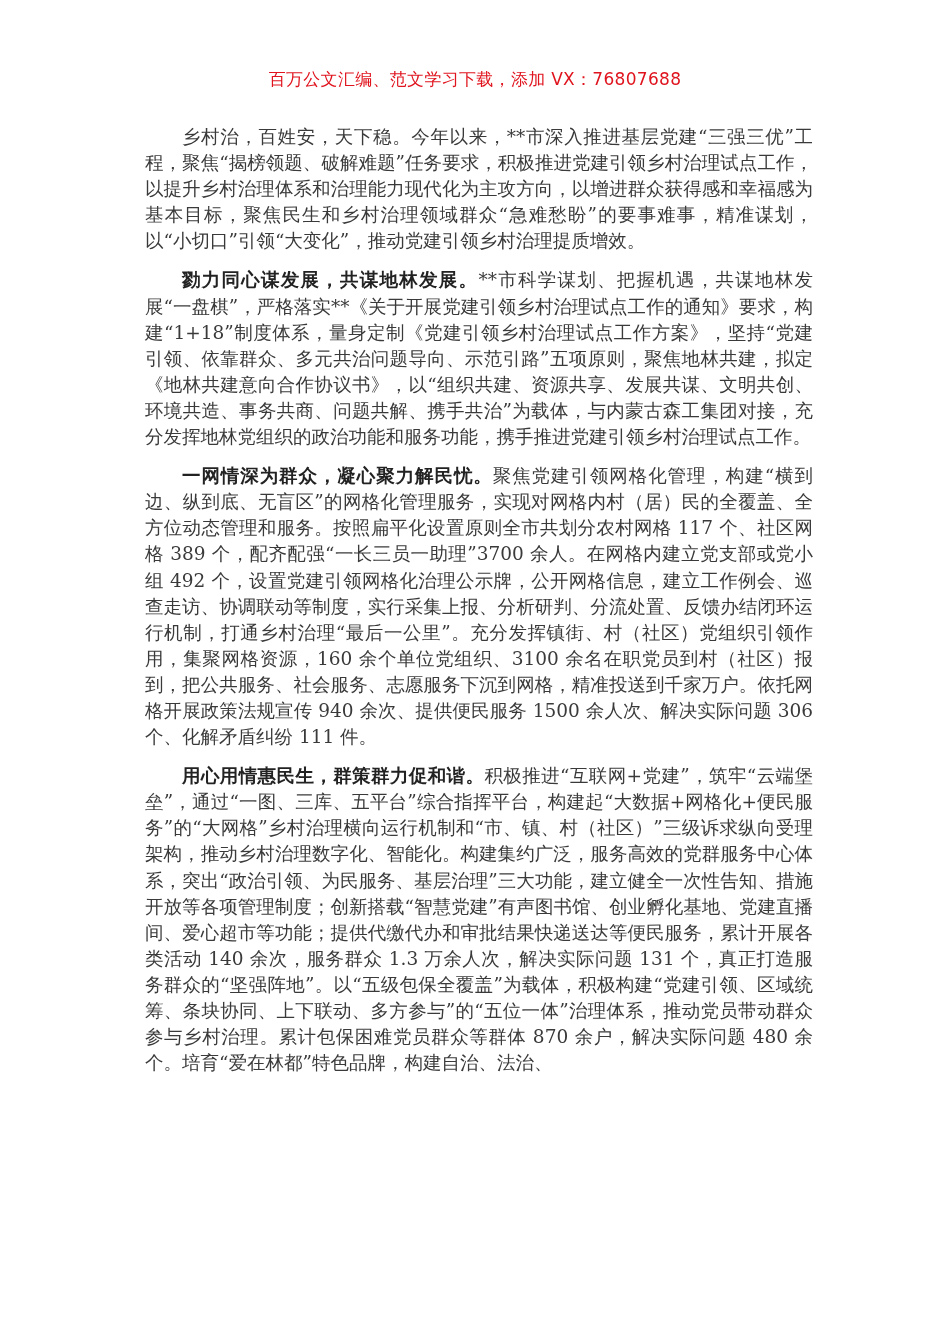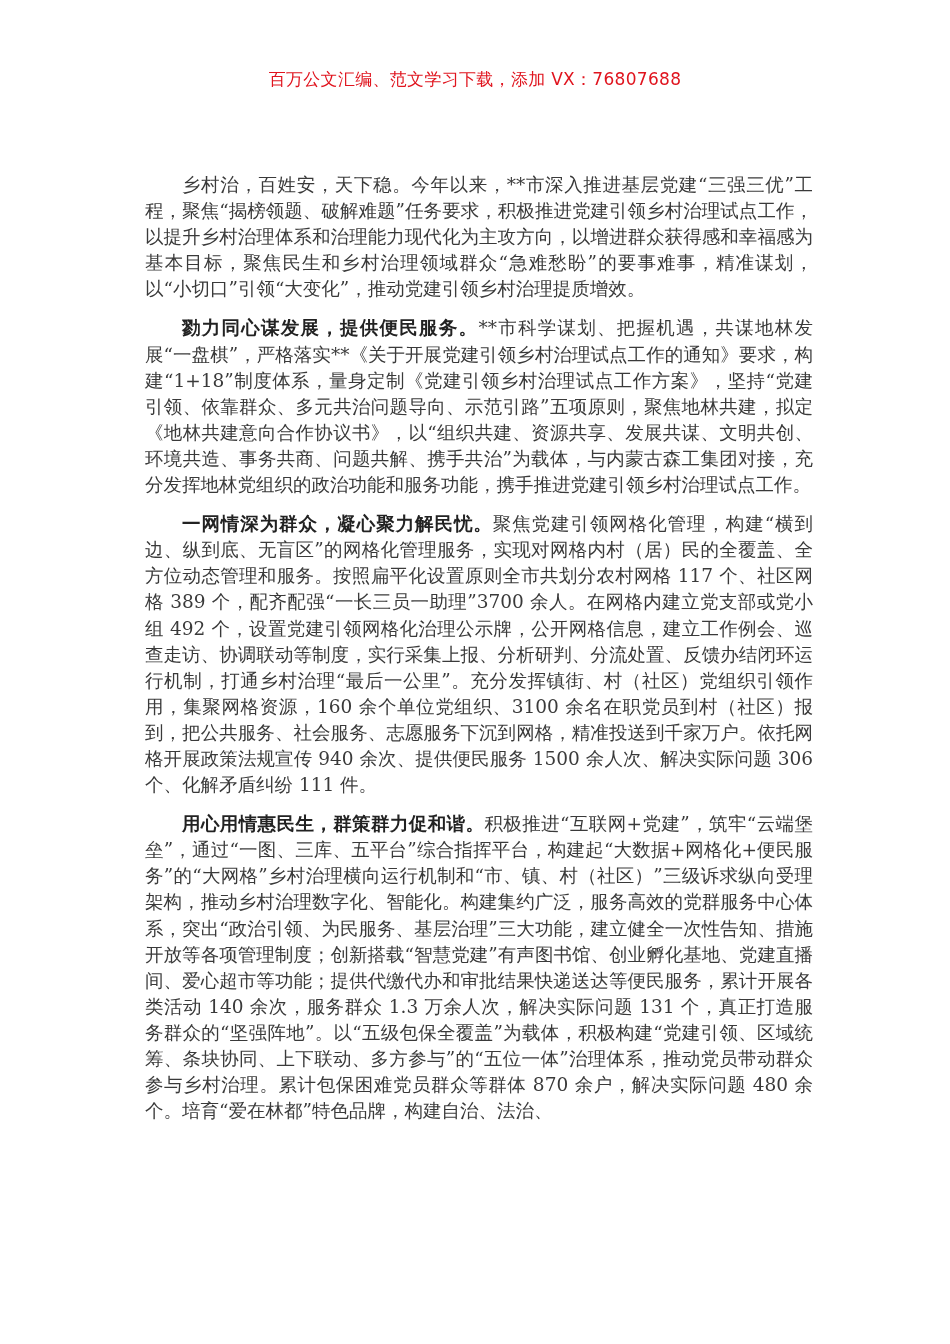--- a/index.html
+++ b/index.html
@@ -9,37 +9,37 @@
   }
   .watermark {
     position: absolute; top: 68px; left: 0; width: 950px; text-align: center;
     font-family: "DejaVu Sans", "Liberation Sans", sans-serif;
     font-size: 17px; color: #e0141e; letter-spacing: 0.3px;
   }
   .body-text {
     position: absolute; left: 145px; top: 124px; width: 668px;
     font-family: "DejaVu Serif", "Liberation Serif", serif;
     font-size: 18.5px; line-height: 26.1px; color: #3a3a3a;
-    text-align: justify; text-justify: inter-character; margin-top: 48px;
+    text-align: justify; text-justify: inter-character;
   }
   .para { margin: 0 0 13px 0; text-indent: 2em; word-break: break-all; }
   .lead { font-family: "DejaVu Sans", "Liberation Sans", sans-serif; font-weight: bold; color: #222; }
 </style>
 </head>
 <body>
 
 <div class="page">
   <div class="watermark">百万公文汇编、范文学习下载，添加 VX：76807688</div>
 
   <div class="body-text">
     <p class="para">
       <span>乡村治，百姓安，天下稳。今年以来，**市深入推进基层党建“三强三优”工程，聚焦“揭榜领题、破解难题”任务要求，积极推进党建引领乡村治理试点工作，以提升乡村治理体系和治理能力现代化为主攻方向，以增进群众获得感和幸福感为基本目标，聚焦民生和乡村治理领域群众“急难愁盼”的要事难事，精准谋划，以“小切口”引领“大变化”，推动党建引领乡村治理提质增效。</span>
     </p>
     <p class="para">
-      <span class="lead">勠力同心谋发展，提供便民服务。</span><span>**市科学谋划、把握机遇，共谋地林发展“一盘棋”，严格落实**《关于开展党建引领乡村治理试点工作的通知》要求，构建“1+18”制度体系，量身定制《党建引领乡村治理试点工作方案》，坚持“党建引领、依靠群众、多元共治问题导向、示范引路”五项原则，聚焦地林共建，拟定《地林共建意向合作协议书》，以“组织共建、资源共享、发展共谋、文明共创、环境共造、事务共商、问题共解、携手共治”为载体，与内蒙古森工集团对接，充分发挥地林党组织的政治功能和服务功能，携手推进党建引领乡村治理试点工作。</span>
+      <span class="lead">勠力同心谋发展，共谋地林发展。</span><span>**市科学谋划、把握机遇，共谋地林发展“一盘棋”，严格落实**《关于开展党建引领乡村治理试点工作的通知》要求，构建“1+18”制度体系，量身定制《党建引领乡村治理试点工作方案》，坚持“党建引领、依靠群众、多元共治问题导向、示范引路”五项原则，聚焦地林共建，拟定《地林共建意向合作协议书》，以“组织共建、资源共享、发展共谋、文明共创、环境共造、事务共商、问题共解、携手共治”为载体，与内蒙古森工集团对接，充分发挥地林党组织的政治功能和服务功能，携手推进党建引领乡村治理试点工作。</span>
     </p>
     <p class="para">
       <span class="lead">一网情深为群众，凝心聚力解民忧。</span><span>聚焦党建引领网格化管理，构建“横到边、纵到底、无盲区”的网格化管理服务，实现对网格内村（居）民的全覆盖、全方位动态管理和服务。按照扁平化设置原则全市共划分农村网格 117 个、社区网格 389 个，配齐配强“一长三员一助理”3700 余人。在网格内建立党支部或党小组 492 个，设置党建引领网格化治理公示牌，公开网格信息，建立工作例会、巡查走访、协调联动等制度，实行采集上报、分析研判、分流处置、反馈办结闭环运行机制，打通乡村治理“最后一公里”。充分发挥镇街、村（社区）党组织引领作用，集聚网格资源，160 余个单位党组织、3100 余名在职党员到村（社区）报到，把公共服务、社会服务、志愿服务下沉到网格，精准投送到千家万户。依托网格开展政策法规宣传 940 余次、提供便民服务 1500 余人次、解决实际问题 306 个、化解矛盾纠纷 111 件。</span>
     </p>
     <p class="para">
       <span class="lead">用心用情惠民生，群策群力促和谐。</span><span>积极推进“互联网+党建”，筑牢“云端堡垒”，通过“一图、三库、五平台”综合指挥平台，构建起“大数据+网格化+便民服务”的“大网格”乡村治理横向运行机制和“市、镇、村（社区）”三级诉求纵向受理架构，推动乡村治理数字化、智能化。构建集约广泛，服务高效的党群服务中心体系，突出“政治引领、为民服务、基层治理”三大功能，建立健全一次性告知、措施开放等各项管理制度；创新搭载“智慧党建”有声图书馆、创业孵化基地、党建直播间、爱心超市等功能；提供代缴代办和审批结果快递送达等便民服务，累计开展各类活动 140 余次，服务群众 1.3 万余人次，解决实际问题 131 个，真正打造服务群众的“坚强阵地”。以“五级包保全覆盖”为载体，积极构建“党建引领、区域统筹、条块协同、上下联动、多方参与”的“五位一体”治理体系，推动党员带动群众参与乡村治理。累计包保困难党员群众等群体 870 余户，解决实际问题 480 余个。培育“爱在林都”特色品牌，构建自治、法治、</span>
     </p>
   </div>
 </div>
 

